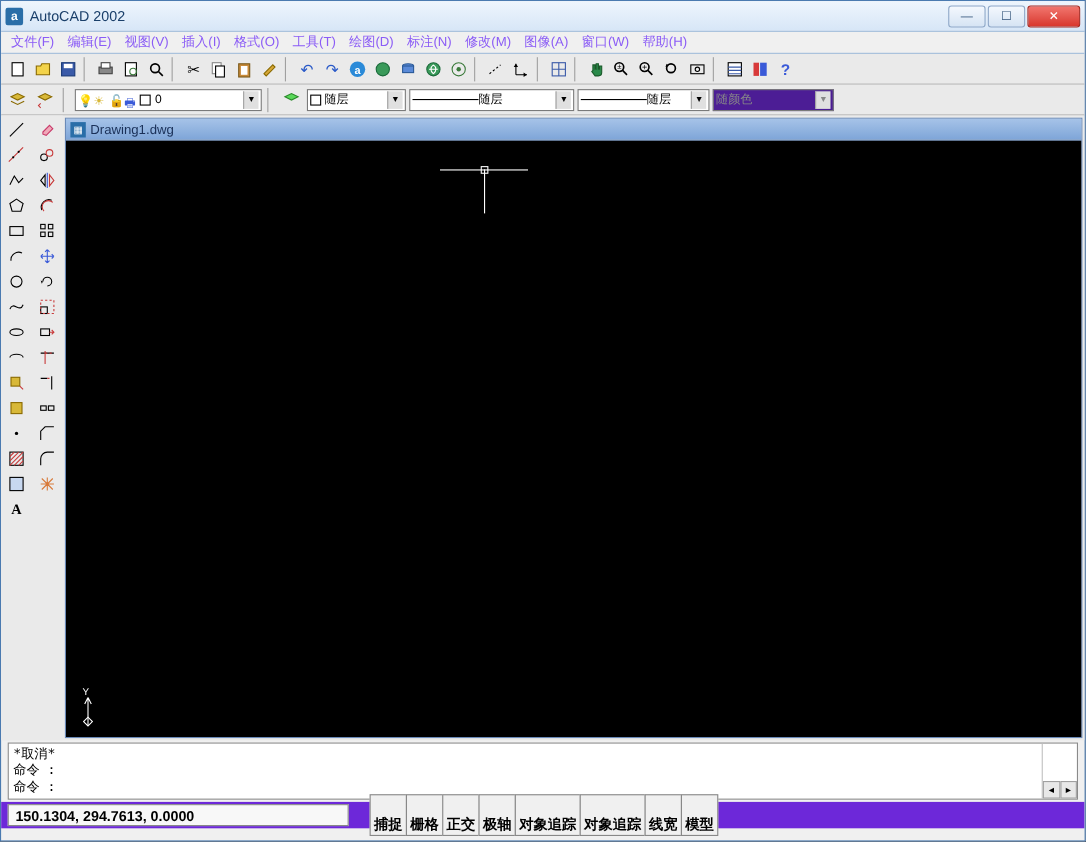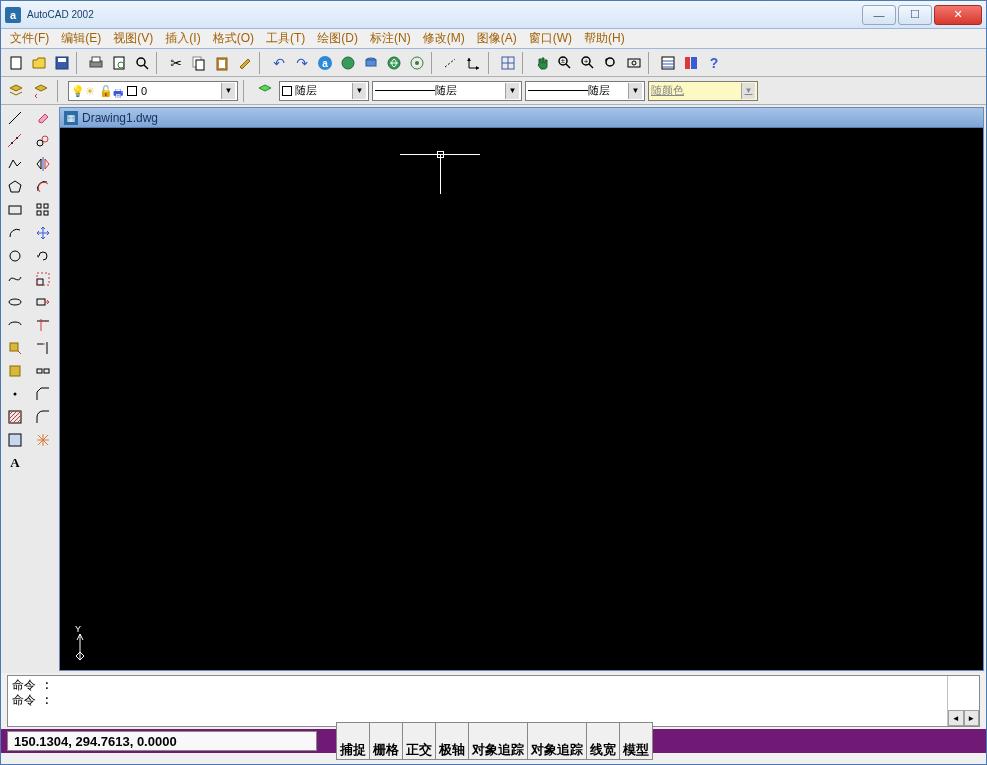--- a/index.html
+++ b/index.html
@@ -21,21 +21,21 @@
   padding: 0 4px;
 }
 .titlebar .app-icon {
   width: 16px; height: 16px;
   background: #2a6ea8;
   margin-right: 6px;
   display: flex; align-items: center; justify-content: center;
   color: #fff; font-weight: bold; font-size: 11px;
   border-radius: 2px;
 }
-.titlebar .title { flex: 1; color: #1a3f6a; font-size: 10px; }
+.titlebar .title { flex: 1; color: #1a3f6a; font-size: 13px; }
 .window-controls { display: flex; gap: 2px; }
 .window-btn {
   width: 34px; height: 20px;
   border: 1px solid #8fa8c8;
   background: linear-gradient(to bottom, #f4f8fd, #d6e4f4);
   border-radius: 3px;
   display: flex; align-items: center; justify-content: center;
   font-size: 11px; color: #33547a;
 }
 .window-btn.close {
@@ -48,21 +48,21 @@
   background: #f0f0f0;
   border-bottom: 1px solid #9bb8d9;
   display: flex;
   align-items: center;
   padding: 0 4px;
   gap: 2px;
 }
 .menu-item {
   padding: 1px 5px;
   font-size: 12px;
-  color: #a16207;
+  color: #8b5cf6;
   cursor: default;
 }
 .toolbar {
   height: 28px;
   background: #eaeaea;
   border-bottom: 1px solid #b0b0b0;
   display: flex;
   align-items: center;
   padding: 0 4px;
   gap: 1px;
@@ -196,21 +196,21 @@
 .scroll-btns { display: flex; }
 .scroll-btn {
   width: 16px; height: 16px;
   background: #e8e8e8;
   border: 1px solid #a0a0a0;
   display: flex; align-items: center; justify-content: center;
   font-size: 8px;
 }
 .statusbar {
   height: 24px;
-  background: #701a75;
+  background: #6d28d9;
   display: flex;
   align-items: center;
   padding: 0 6px;
   gap: 0;
 }
 .coord-box {
   width: 310px;
   height: 20px;
   border: 1px solid #888;
   background: #f8f8f8;
@@ -225,21 +225,21 @@
   padding: 18px 3px;
   border: 1px solid #888;
   font-family: "SimSun", sans-serif;
   font-size: 13px;
   font-weight: bold;
   background: #f0f0f0;
   margin-left: -1px;
 }
 .layer-icons { display: flex; gap: 2px; align-items: center; }
 .li { width: 12px; height: 12px; display: inline-block; }
-.combo.disabled { background: #fef9c3; color: #888; text-decoration: underline; }
+.combo.disabled { background: #4c1d95; color: #888; }
 .line-sample { flex: 1; display: flex; align-items: center; justify-content: center; }
 .line-sample hr { width: 60px; border: none; border-top: 1px solid #000; }
 </style>
 </head>
 <body>
 
 <div class="titlebar">
   <div class="app-icon">a</div>
   <div class="title">AutoCAD 2002</div>
   <div class="window-controls">
@@ -677,20 +677,21 @@
         <path d="M10 38 L10 12 M10 12 L7 18 M10 12 L13 18" stroke="#fff" fill="none"></path>
         <path d="M6 34 L10 38 L14 34 L10 30 z" stroke="#fff" fill="none"></path>
         <text x="5" y="10" fill="#fff" font-size="9">Y</text>
       </svg>
     </div>
   </div>
 </div>
 
 <div class="command-area">
   <div class="command-text">
+    <div>*取消*</div>
     <div>命令 :</div>
     <div>命令 :</div>
   </div>
   <div class="command-scroll">
     <div class="scroll-btns">
       <div class="scroll-btn">◄</div>
       <div class="scroll-btn">►</div>
     </div>
   </div>
 </div>

